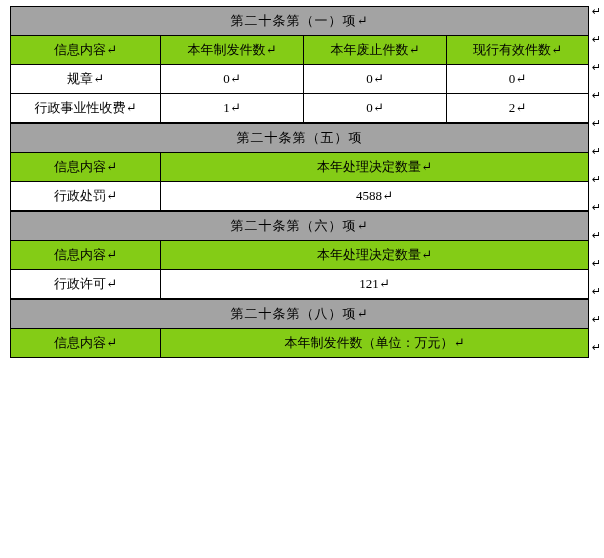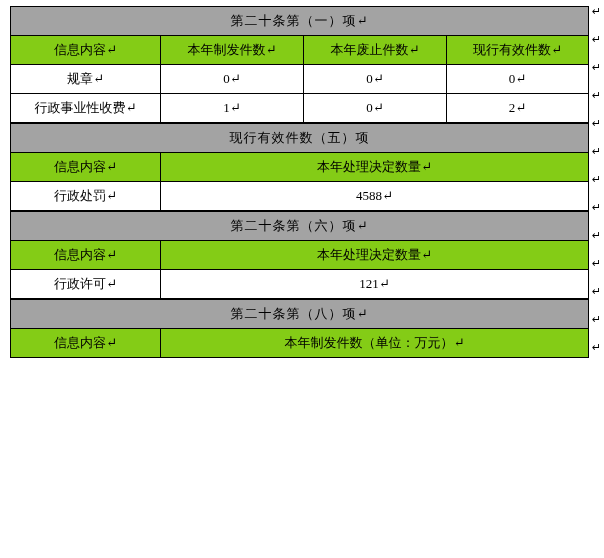--- a/index.html
+++ b/index.html
@@ -102,21 +102,21 @@
     </tbody>
   </table>
 
   <table class="doc-table">
     <colgroup>
       <col style="width:150px">
       <col style="width:428px">
     </colgroup>
     <tbody>
       <tr>
-        <td class="section-head" colspan="2">现行有效件数（五）项</td>
+        <td class="section-head" colspan="2">第二十条第（五）项</td>
       </tr>
       <tr>
         <td class="col-head">信息内容↵</td>
         <td class="col-head">本年处理决定数量↵</td>
       </tr>
       <tr>
         <td class="row-label">行政处罚↵</td>
         <td class="val">4588↵</td>
       </tr>
     </tbody>

